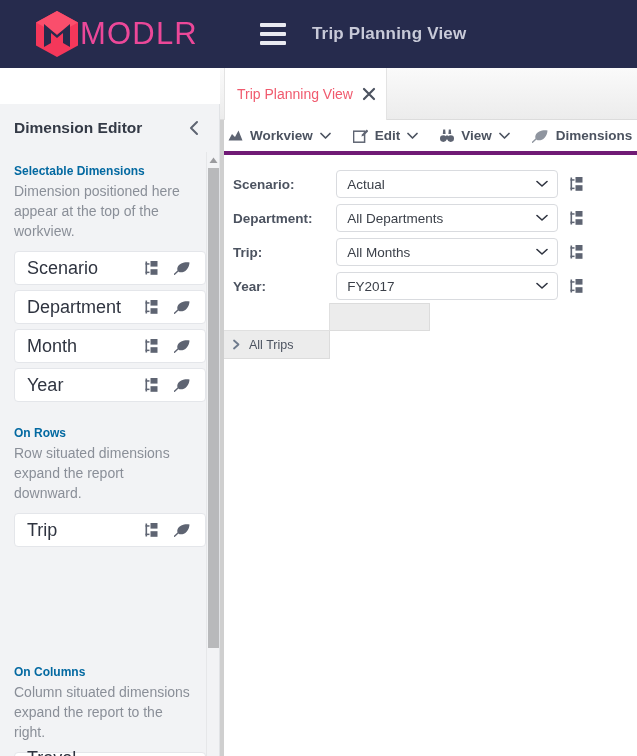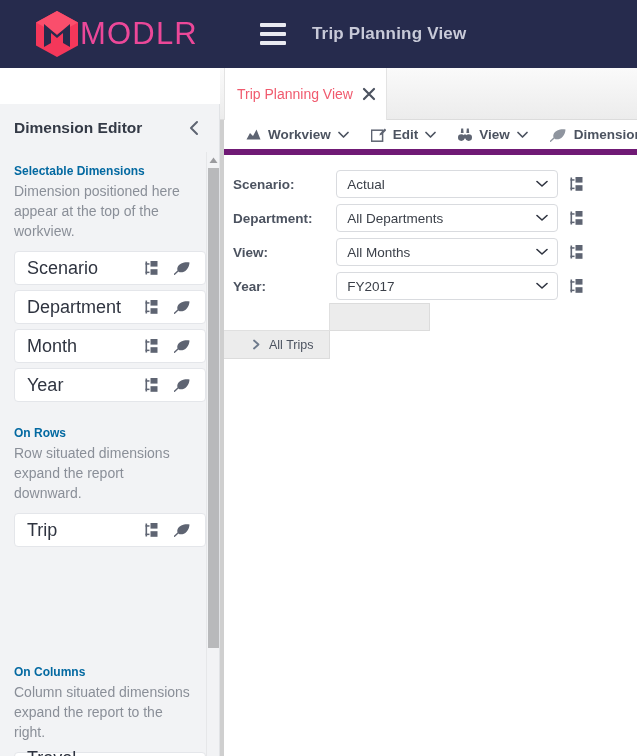--- a/index.html
+++ b/index.html
@@ -172,24 +172,24 @@
     color: #f05a6e;
     flex: 1;
   }
   #tab-close { cursor: pointer; display:flex; align-items:center; padding-left: 4px;}
 
   #toolbar {
     position: absolute;
     left: 4px; top: 52px;
     width: 413px; height: 35px;
     background: #ffffff;
-    border-bottom: 6px solid #701a75;
-    display: flex;
-    align-items: center;
-    padding-left: 22px;
+    border-bottom: 4px solid #701a75;
+    display: flex;
+    align-items: center;
+    padding-left: 4px;
   }
   .tb-item {
     display: flex;
     align-items: center;
     margin-right: 22px;
     cursor: pointer;
     white-space: nowrap;
   }
   .tb-label {
     font-size: 13.5px;
@@ -283,21 +283,21 @@
     display: flex;
     height: 28px;
   }
   #grid-row-header {
     width: 106px; height: 28px;
     background: #ececec;
     border-right: 1px solid #dcdcdc;
     border-bottom: 1px solid #dcdcdc;
     display: flex;
     align-items: center;
-    padding-left: 28px;
+    padding-left: 8px;
     cursor: pointer;
   }
   #grid-row-label {
     font-size: 12.5px;
     color: #4c5360;
     margin-left: 8px;
   }
   #grid-data-cell {
     width: 100px; height: 28px;
     background: #ffffff;
@@ -626,21 +626,21 @@
               <rect x="0.5" y="0.5" width="1.6" height="13" fill="#5e6472"></rect>
               <rect x="0.5" y="2.2" width="4" height="1.5" fill="#5e6472"></rect>
               <rect x="0.5" y="10.6" width="4" height="1.5" fill="#5e6472"></rect>
               <rect x="5.5" y="0" width="7" height="5.6" fill="#5e6472"></rect>
               <rect x="5.5" y="8.2" width="7" height="5.6" fill="#5e6472"></rect>
             </svg>
         </span>
       </div>
 
       <div class="sel-row">
-        <span class="sel-label">View:</span>
+        <span class="sel-label">Trip:</span>
         <div class="sel-control">
           <span class="sel-value">All Months</span>
           <span class="sel-caret">
             <svg width="12" height="8" viewBox="0 0 12 8">
                 <polyline points="1,1.5 6,6 11,1.5" fill="none" stroke="#2f3440" stroke-width="1.6" stroke-linecap="round" stroke-linejoin="round"></polyline>
               </svg>
           </span>
         </div>
         <span class="sel-side-icon">
           <svg width="16" height="15" viewBox="0 0 16 15">

